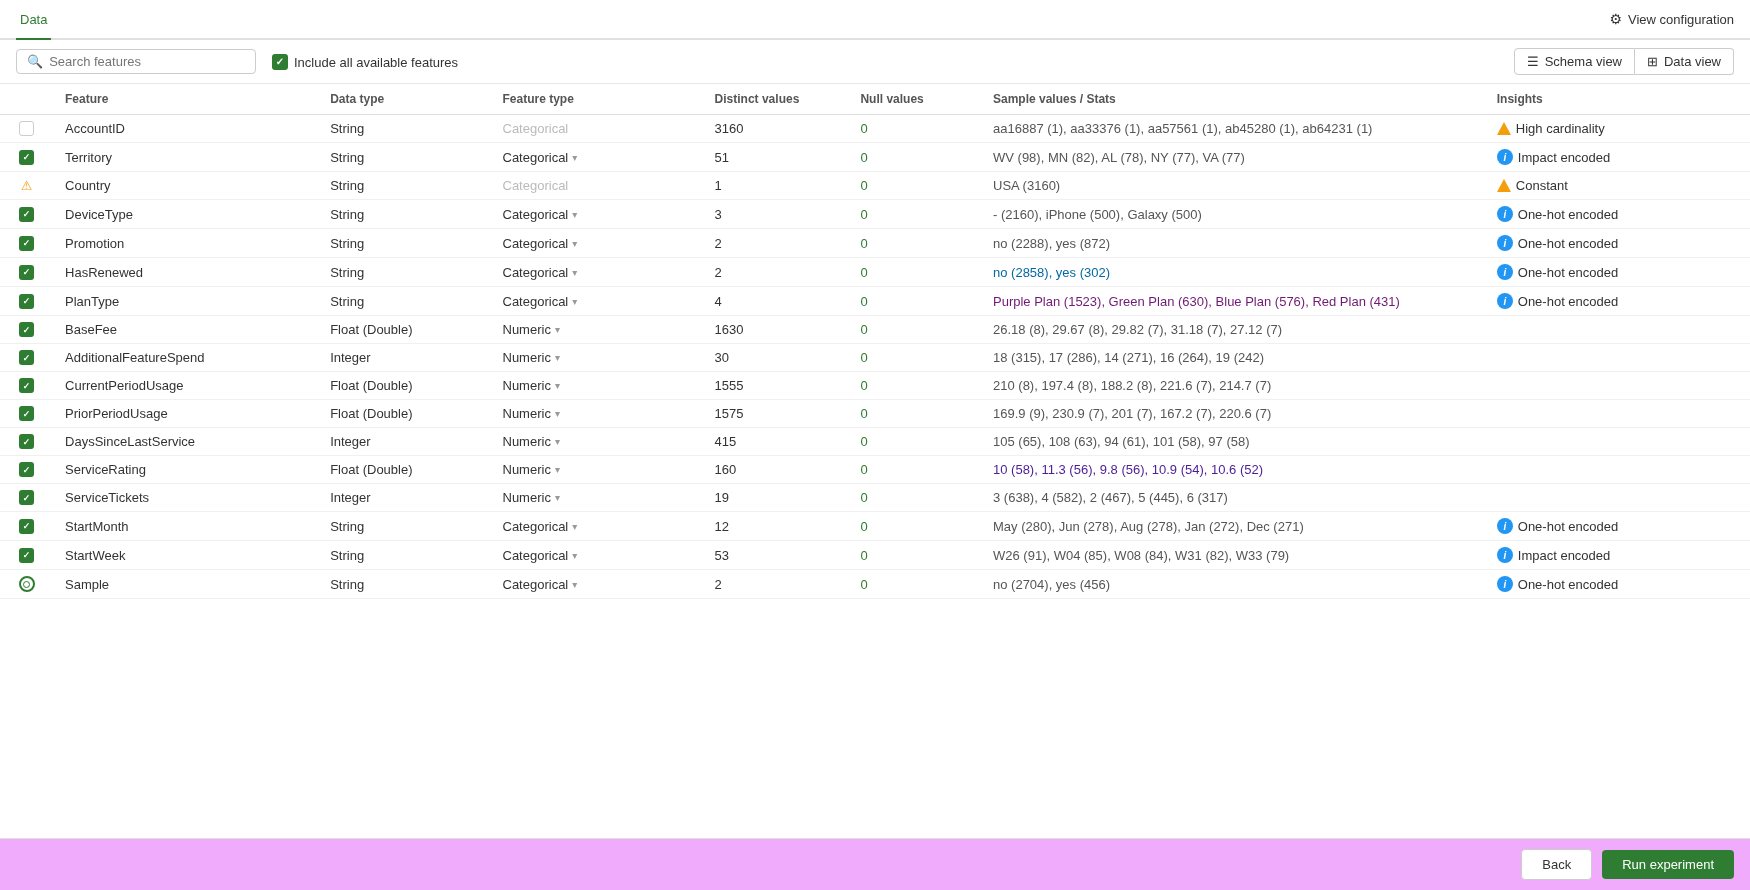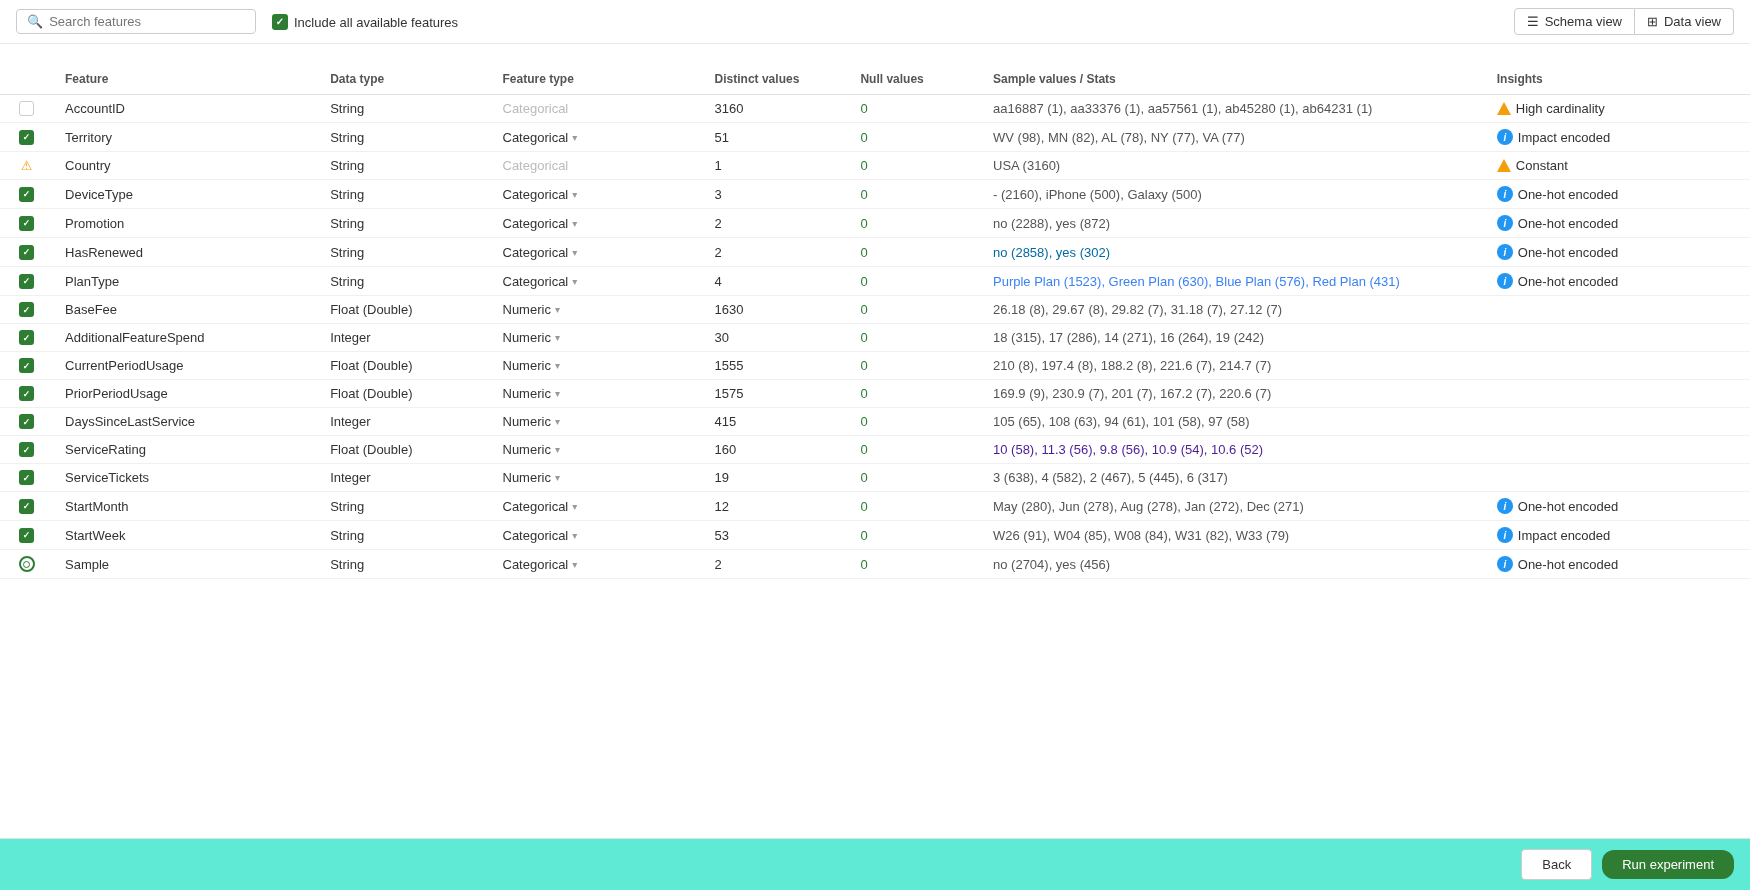--- a/index.html
+++ b/index.html
@@ -49,21 +49,21 @@
     .view-btn {
       display: flex; align-items: center; gap: 6px;
       border: 1px solid #ccc; padding: 5px 12px; font-size: 13px;
       cursor: pointer; background: #fff; color: #333;
     }
     .view-btn:first-child { border-radius: 4px 0 0 4px; }
     .view-btn:last-child { border-radius: 0 4px 4px 0; border-left: none; }
 
     
     .table-container { overflow: auto; flex: 1; }
-    table { width: 100%; border-collapse: collapse; margin-top: 20px; }
+    table { width: 100%; border-collapse: collapse; }
     thead th {
       text-align: left; padding: 8px 12px; font-weight: 600; font-size: 12px;
       color: #555; border-bottom: 1px solid #e0e0e0; white-space: nowrap;
       background: #fff; position: sticky; top: 0;
     }
     tbody tr { border-bottom: 1px solid #f0f0f0; }
     tbody td { padding: 6px 12px; font-size: 13px; vertical-align: middle; }
 
     .col-check { width: 40px; }
     .col-feature { width: 200px; }
@@ -89,39 +89,50 @@
 
     .ft-categorical { color: #bbb; }
     .ft-normal { color: #333; }
     .has-dropdown { display: flex; align-items: center; gap: 4px; }
     .chevron { color: #999; font-size: 10px; }
 
     
     .footer {
       display: flex; align-items: center; justify-content: flex-end;
       padding: 10px 16px; border-top: 1px solid #e0e0e0; gap: 10px;
-      background: #5eead4;
+      background: #f0abfc;
     }
     .btn-back {
       padding: 7px 20px; border: 1px solid #ccc; border-radius: 4px;
       background: #fff; font-size: 13px; cursor: pointer; color: #333;
     }
     .btn-run {
-      padding: 7px 20px; border: none; border-radius: 12px;
+      padding: 7px 20px; border: none; border-radius: 4px;
       background: #2e7d32; color: #fff; font-size: 13px; cursor: pointer; font-weight: 500;
     }
 
     .page-wrapper { display: flex; flex-direction: column; height: 890px; }
     .content-area { flex: 1; overflow: hidden; display: flex; flex-direction: column; }
   </style>
 </head>
 <body>
 
 <div class="page-wrapper">
 
+  <div class="top-nav">
+    <div style="display:flex;align-items:center;gap:0">
+      <div class="nav-tab active">
+        <span>Data</span>
+      </div>
+    </div>
+    <button class="view-config-btn">
+      <span style="font-size:14px">⚙</span>
+      <span>View configuration</span>
+    </button>
+  </div>
 
   <div class="toolbar">
     <div class="toolbar-left">
       <div class="search-box">
         <span class="search-icon">🔍</span>
         <input type="text" placeholder="Search features" style="">
       </div>
       <div class="include-all">
         <div class="checkbox-green"></div>
         <span>Include all available features</span>
@@ -308,21 +319,21 @@
     <td class="col-feature">PlanType</td>
     <td class="col-datatype">String</td>
     <td class="col-featuretype">
       <div class="has-dropdown">
         <span class="ft-normal">Categorical</span>
         <span class="chevron">▾</span>
       </div>
     </td>
     <td class="col-distinct">4</td>
     <td class="col-null" style="color:#2e7d32">0</td>
-    <td class="col-sample" style="color:#3b82f6">Purple Plan (1523), Green Plan (630), Blue Plan (576), Red Plan (431)</td>
+    <td class="col-sample" style="color:#701a75">Purple Plan (1523), Green Plan (630), Blue Plan (576), Red Plan (431)</td>
     <td class="col-insights">
                 <div class="insight-wrap">
       <span class="info-icon">i</span>
       <span>One-hot encoded</span>
     </div>
               </td>
   </tr>
             <tr>
     <td class="col-check">
       <div class="row-check">

